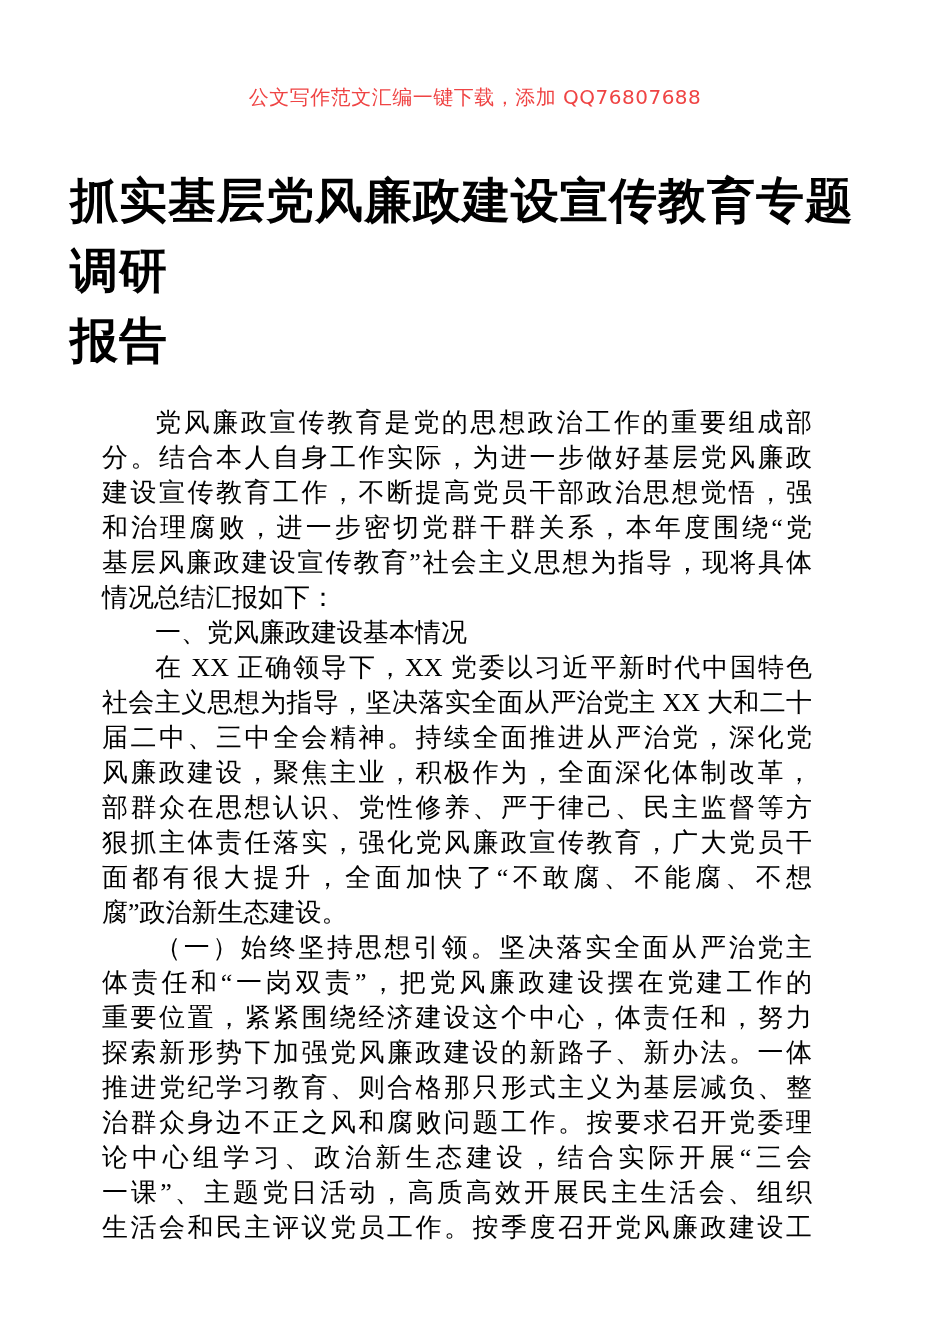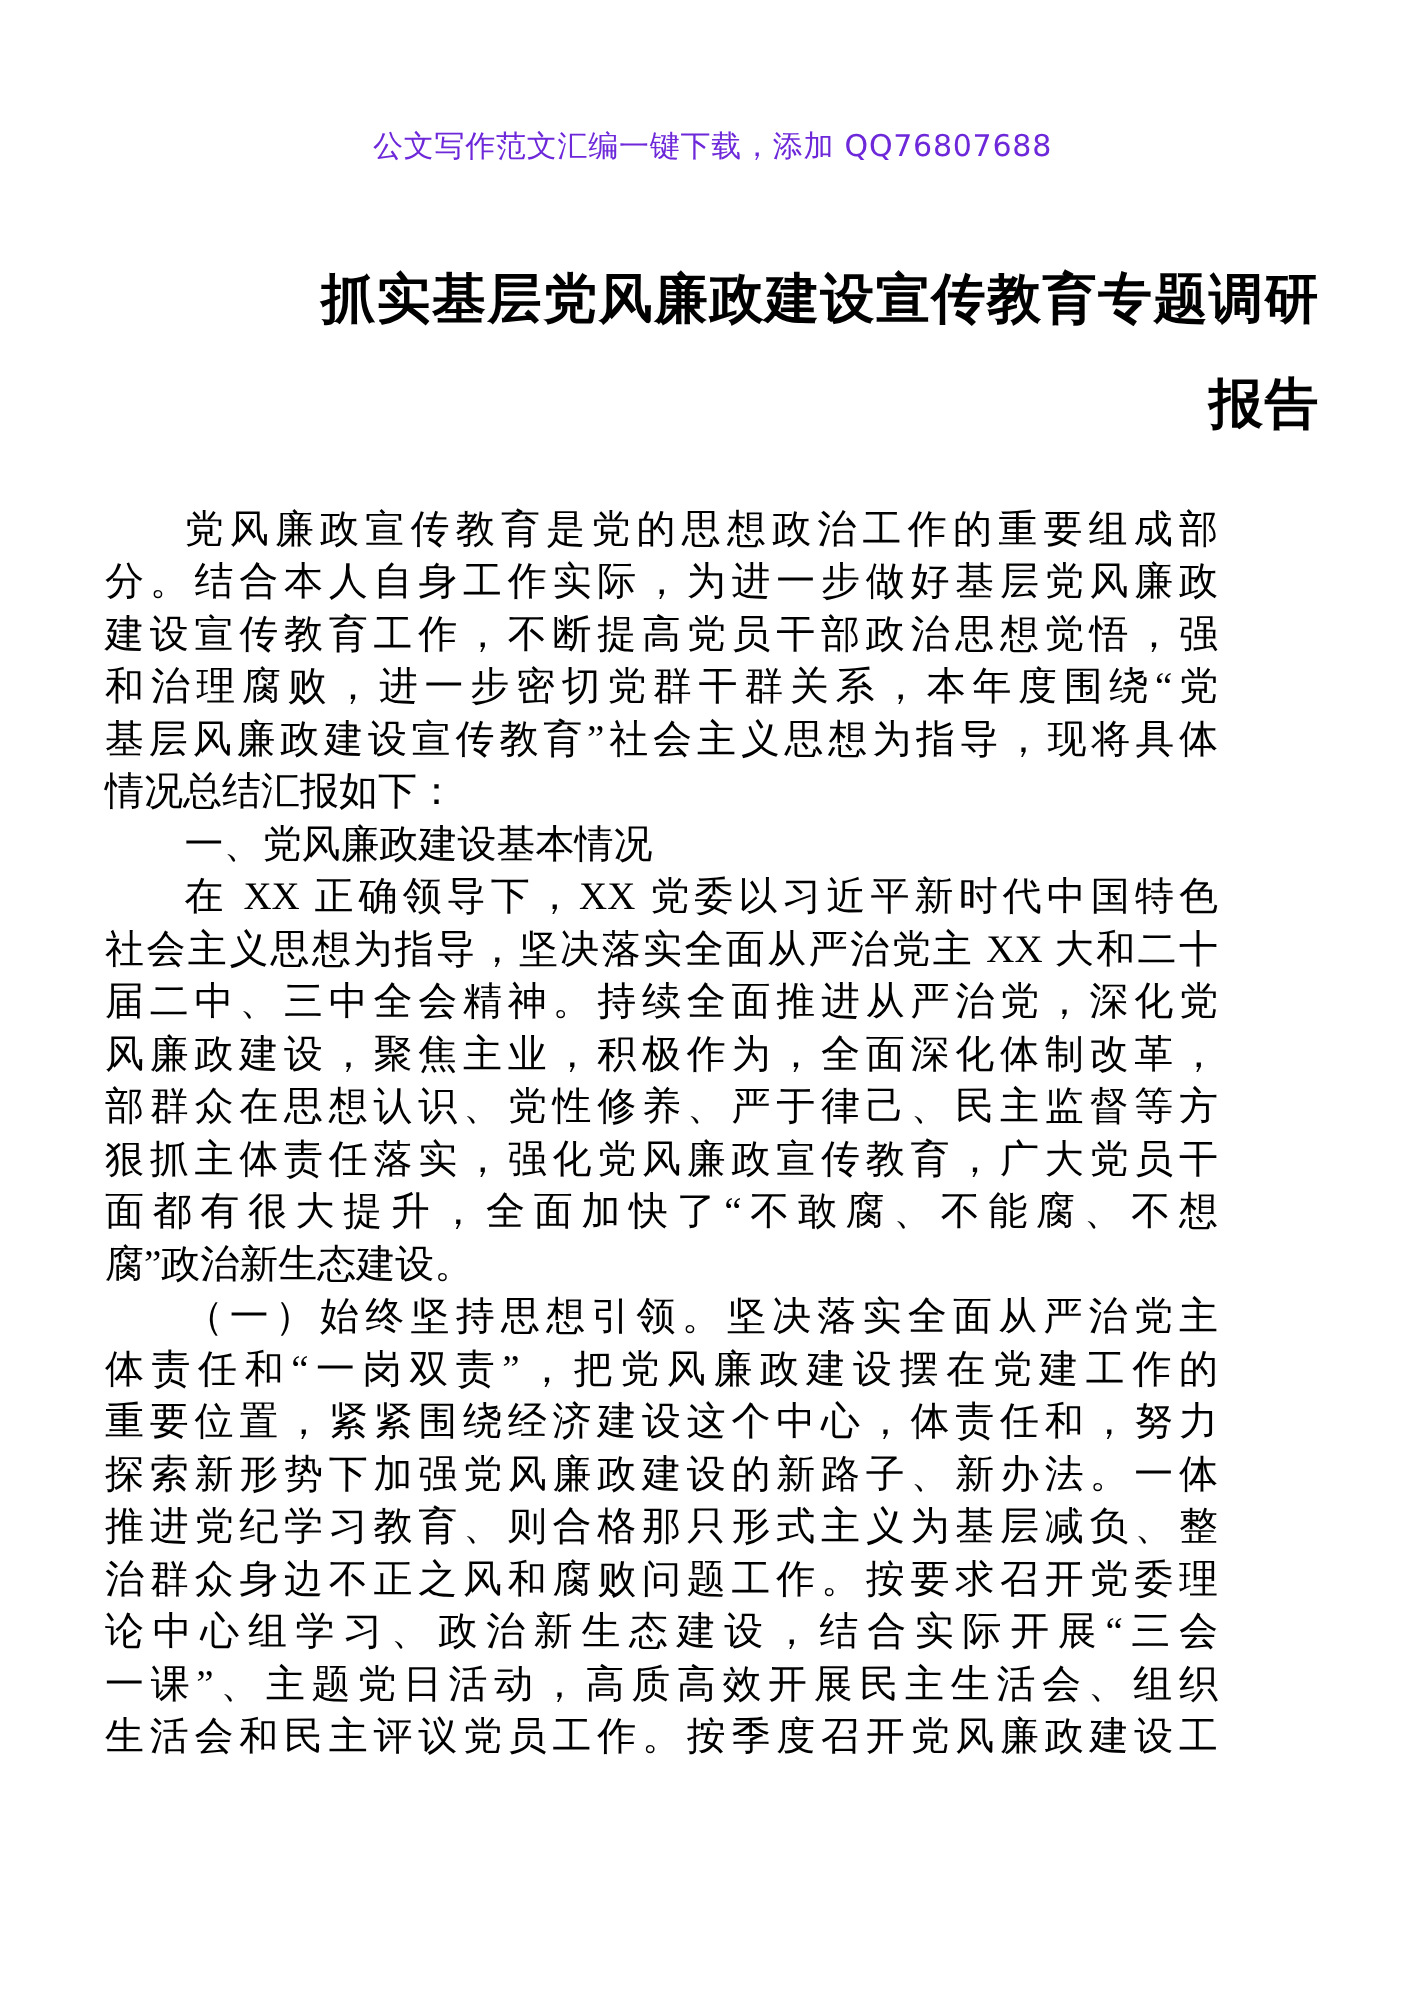--- a/index.html
+++ b/index.html
@@ -15,50 +15,50 @@
   .notice {
     padding-top: 84px;
     text-align: center;
     font-size: 20px;
     line-height: 26px;
     letter-spacing: 0.5px;
     font-family: "DejaVu Sans", "Liberation Sans", sans-serif;
   }
   .title {
     margin: 55px 70px 0 70px;
-    text-align: right;
-    font-size: 36px;
+    text-align: left;
+    font-size: 48px;
     line-height: 70px;
     font-weight: bold;
     letter-spacing: 1px;
     font-family: "DejaVu Sans", "Liberation Sans", sans-serif;
   }
   .title-line { display: block; }
   .doc-body {
-    margin: 30px 138px 0 70px;           
+    margin: 30px 138px 0 102px;           
     font-size: 26px;
     line-height: 35px;
     
     font-family: "Liberation Serif", "DejaVu Sans", sans-serif;
   }
   .body-line {
     white-space: nowrap;
     height: 35px;
   }
   .body-line.indent { text-indent: 53px; }  
   .body-line.fill {
     text-align: justify;
     text-align-last: justify;               
   }
 </style>
 </head>
 <body>
 
 <div class="page">
-  <div class="notice" style="color: #6d28d9;">公文写作范文汇编一键下载，添加 QQ76807688</div>
+  <div class="notice" style="color: #ef4444;">公文写作范文汇编一键下载，添加 QQ76807688</div>
 
   <h1 class="title">
     <span class="title-line">抓实基层党风廉政建设宣传教育专题调研</span>
     <span class="title-line">报告</span>
   </h1>
 
   <div class="doc-body" id="doc-body">
       <div class="body-line indent fill">党风廉政宣传教育是党的思想政治工作的重要组成部</div>
       <div class="body-line fill">分。结合本人自身工作实际，为进一步做好基层党风廉政</div>
       <div class="body-line fill">建设宣传教育工作，不断提高党员干部政治思想觉悟，强</div>

